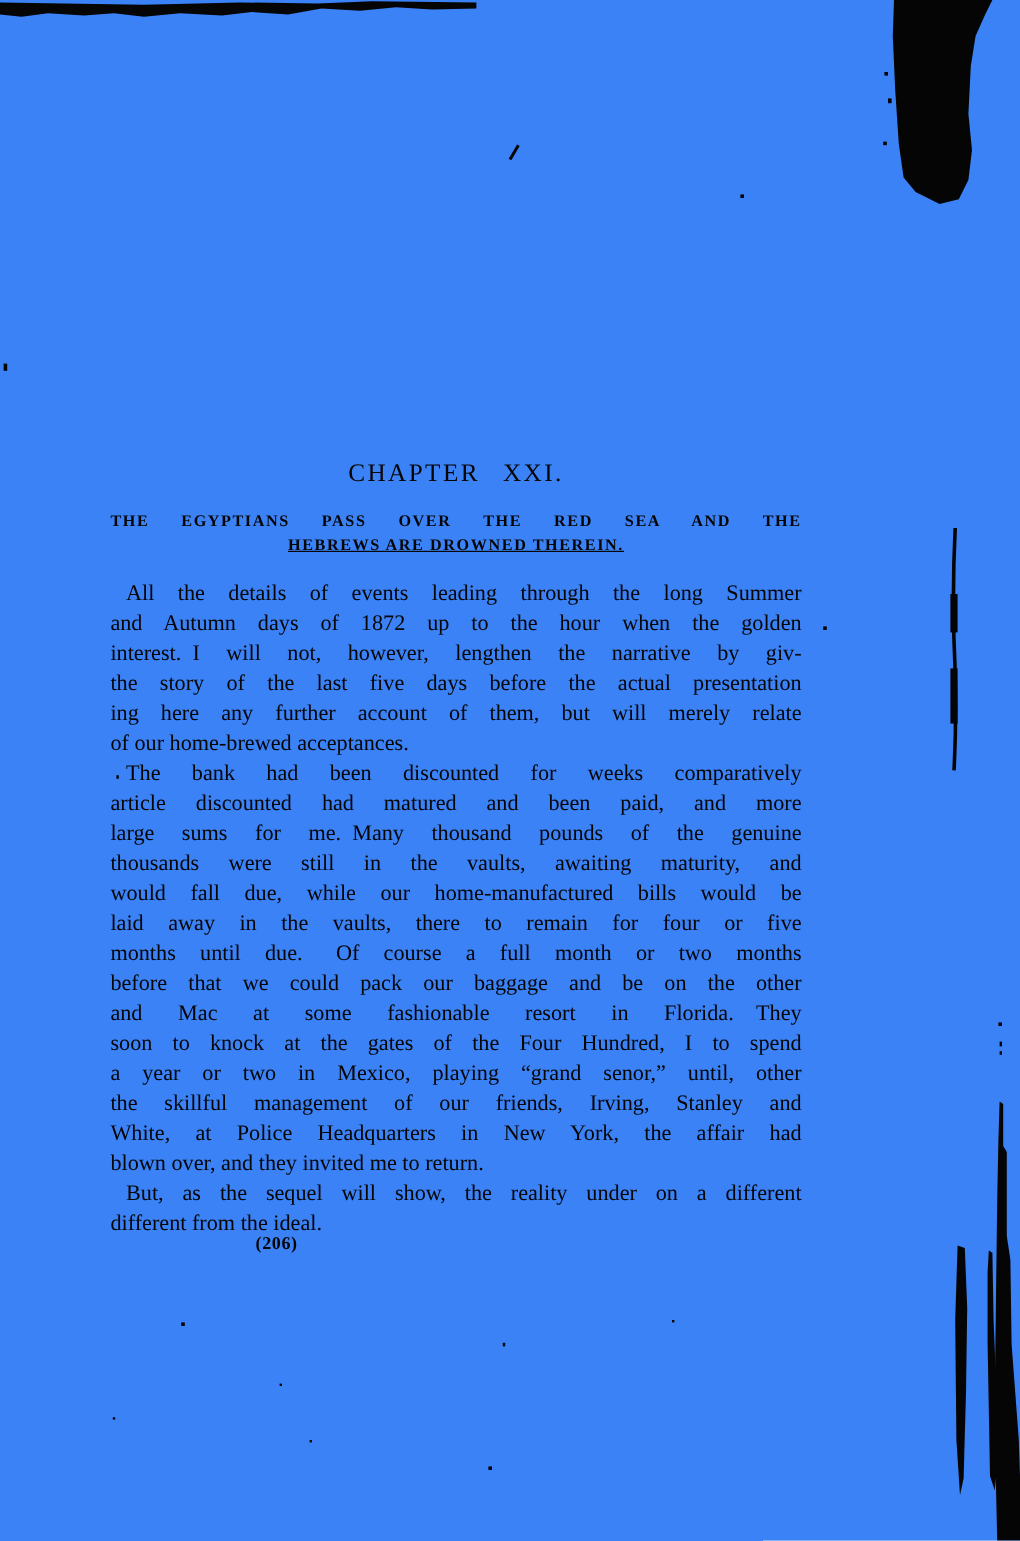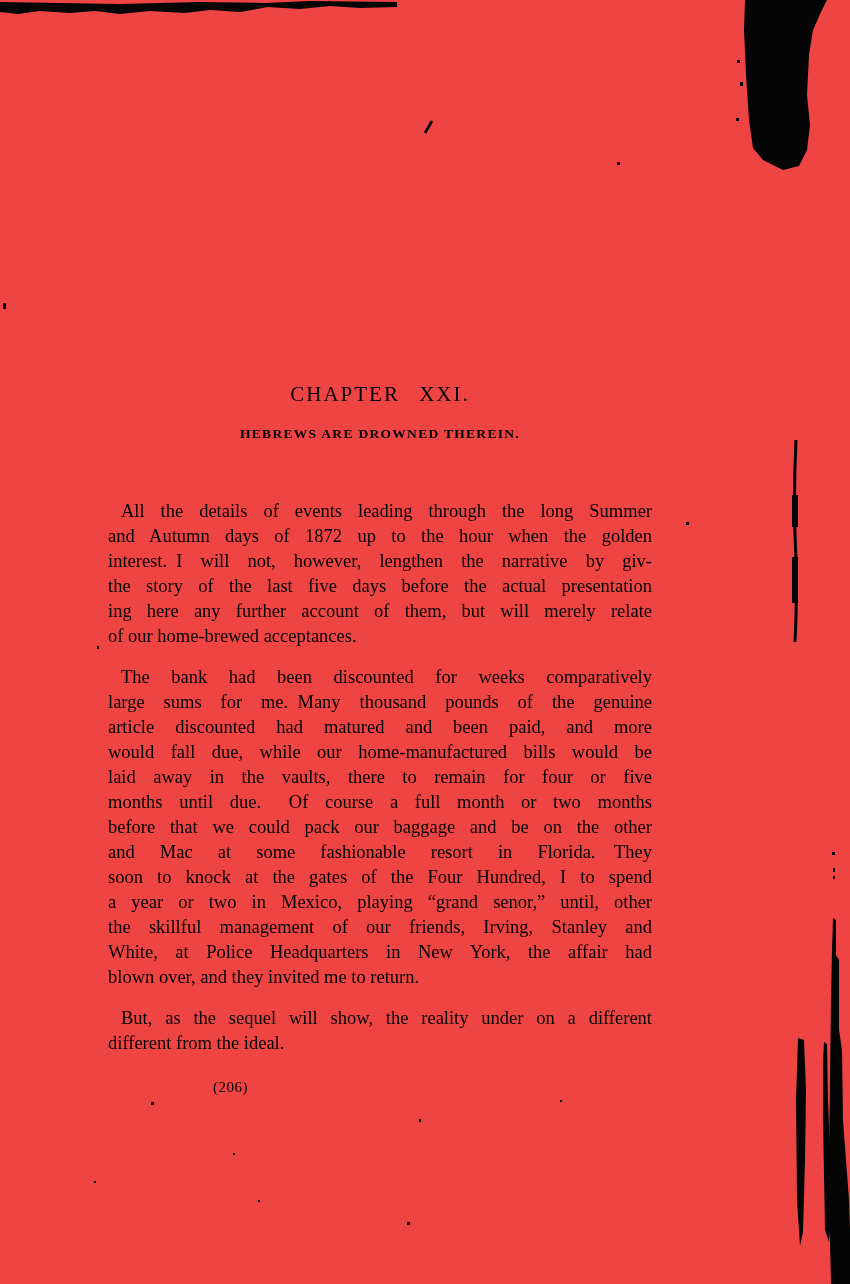--- a/index.html
+++ b/index.html
@@ -1,46 +1,46 @@
 <!DOCTYPE html>
 <html><head>
 <meta charset="utf-8">
 <style>
   html,body{margin:0;padding:0;background:#ffffff;}
   .page{
     position:relative;
     width:850px;height:1284px;
-    background:#ef4444;
+    background:#3b82f6;
     overflow:hidden;
     font-family:"Liberation Serif", serif;
     color:#050505;
   }
   .artifacts{position:absolute;left:0;top:0;pointer-events:none;}
   .heading{
     position:absolute;left:92px;top:383px;width:576px;
     text-align:center;font-size:21px;line-height:22px;
     letter-spacing:2px;word-spacing:12px;font-weight:normal;margin:0;
   }
   .subtitle{
     position:absolute;left:92px;top:424px;width:576px;
     font-weight:bold;font-size:13.5px;line-height:20px;letter-spacing:1.3px;
   }
   .sub1{text-align:justify;text-align-last:justify;}
-  .sub2{text-align:center;}
+  .sub2{text-align:center;text-decoration:underline;}
   .bodytext{
     position:absolute;left:92px;top:483px;width:576px;
     font-size:18.5px;line-height:25px;
   }
-  .paragraph{margin:16px;}
+  .paragraph{margin:0;}
   .line{text-align:justify;text-align-last:justify;height:25px;overflow:visible;}
   .line.indent{text-indent:13px;}
   .line.last{text-align-last:left;}
   .pagenum{
-    position:absolute;left:213px;top:1079px;
-    font-size:15px;font-weight:normal;letter-spacing:0.5px;
+    position:absolute;left:213px;top:1029px;
+    font-size:15px;font-weight:bold;letter-spacing:0.5px;
   }
 </style>
 </head>
 <body>
 
 <div class="page">
 
   <svg class="artifacts" width="850" height="1284" viewBox="0 0 850 1284" xmlns="http://www.w3.org/2000/svg">
 
     <path fill="#050505" d="M0,2 L120,4 L200,2 L265,3 L310,1 L397,2 L397,7 L360,8 L330,6 L300,9 L268,7 L240,12 L210,10 L185,13 L150,11 L120,14 L95,11 L70,13 L40,11 L18,14 L0,12 Z"></path>
@@ -72,36 +72,38 @@
     <rect x="419" y="1119" width="2" height="3" fill="#050505"></rect>
     <rect x="233" y="1153" width="2" height="2" fill="#050505"></rect>
     <rect x="94" y="1181" width="2" height="2" fill="#050505"></rect>
     <rect x="258" y="1200" width="2" height="2" fill="#050505"></rect>
     <rect x="407" y="1222" width="3" height="3" fill="#050505"></rect>
   </svg>
 
   <h1 class="heading">CHAPTER XXI.</h1>
 
   <div class="subtitle">
+    <div class="sub1">THE EGYPTIANS PASS OVER THE RED SEA AND THE</div>
     <div class="sub2">HEBREWS ARE DROWNED THEREIN.</div>
   </div>
 
   <div class="bodytext" id="body-text">
       <div class="paragraph">
         <div class="line indent">All the details of events leading through the long Summer</div>
         <div class="line">and Autumn days of 1872 up to the hour when the golden</div>
         <div class="line">interest. I will not, however, lengthen the narrative by giv-</div>
         <div class="line">the story of the last five days before the actual presentation</div>
         <div class="line">ing here any further account of them, but will merely relate</div>
         <div class="line last">of our home-brewed acceptances.</div>
       </div>
       <div class="paragraph">
         <div class="line indent">The bank had been discounted for weeks comparatively</div>
+        <div class="line">article discounted had matured and been paid, and more</div>
         <div class="line">large sums for me. Many thousand pounds of the genuine</div>
-        <div class="line">article discounted had matured and been paid, and more</div>
+        <div class="line">thousands were still in the vaults, awaiting maturity, and</div>
         <div class="line">would fall due, while our home-manufactured bills would be</div>
         <div class="line">laid away in the vaults, there to remain for four or five</div>
         <div class="line">months until due.  Of course a full month or two months</div>
         <div class="line">before that we could pack our baggage and be on the other</div>
         <div class="line">and Mac at some fashionable resort in Florida. They</div>
         <div class="line">soon to knock at the gates of the Four Hundred, I to spend</div>
         <div class="line">a year or two in Mexico, playing “grand senor,” until, other</div>
         <div class="line">the skillful management of our friends, Irving, Stanley and</div>
         <div class="line">White, at Police Headquarters in New York, the affair had</div>
         <div class="line last">blown over, and they invited me to return.</div>

